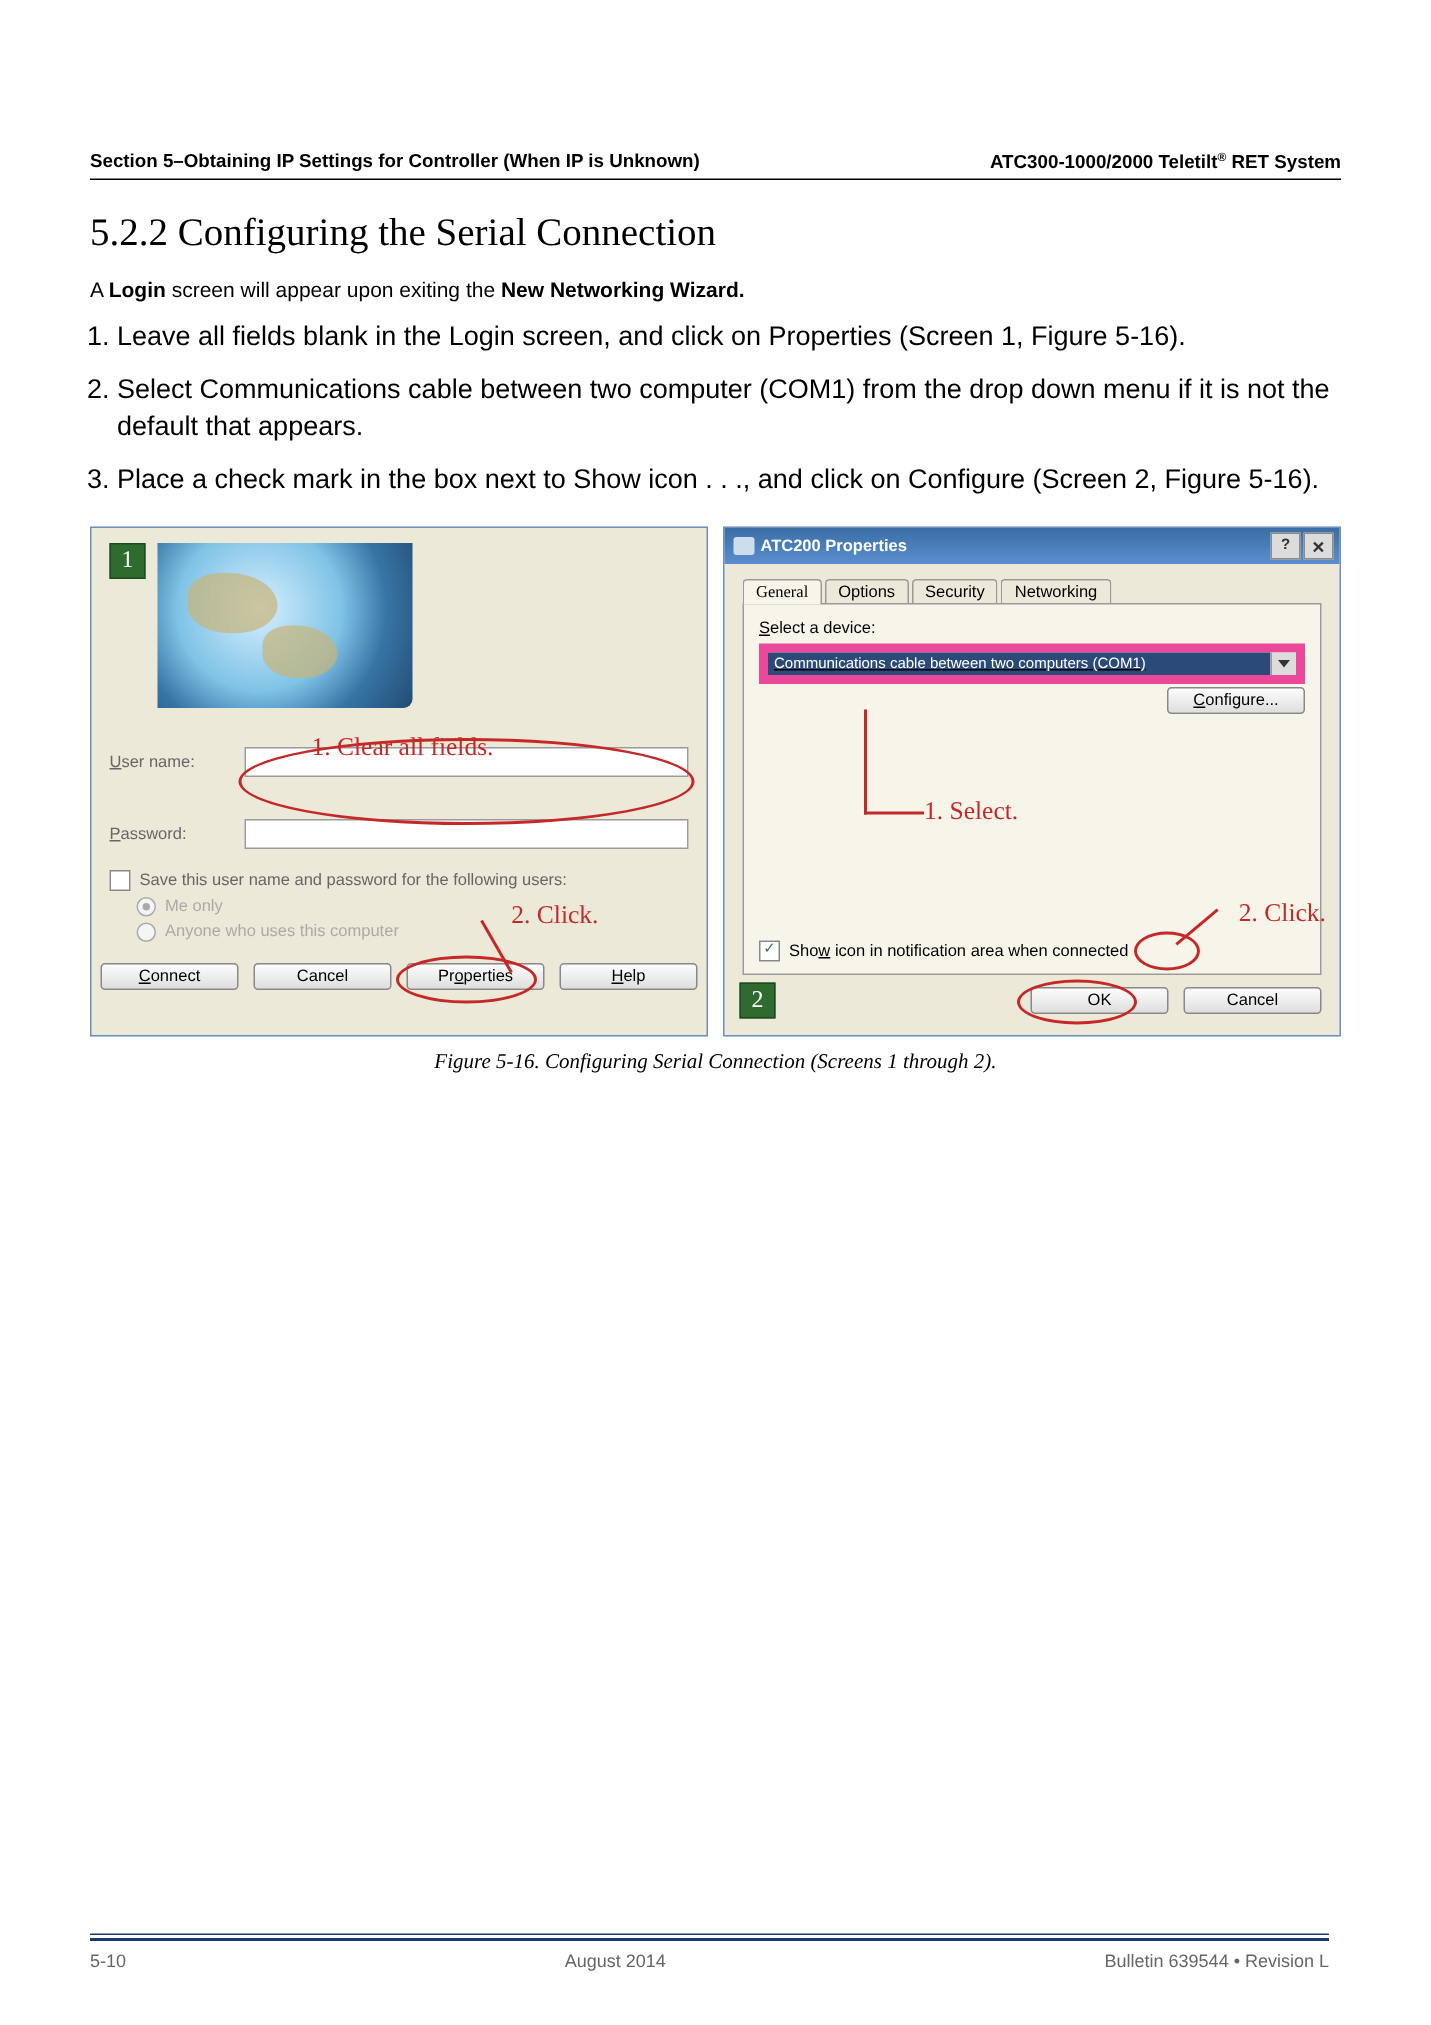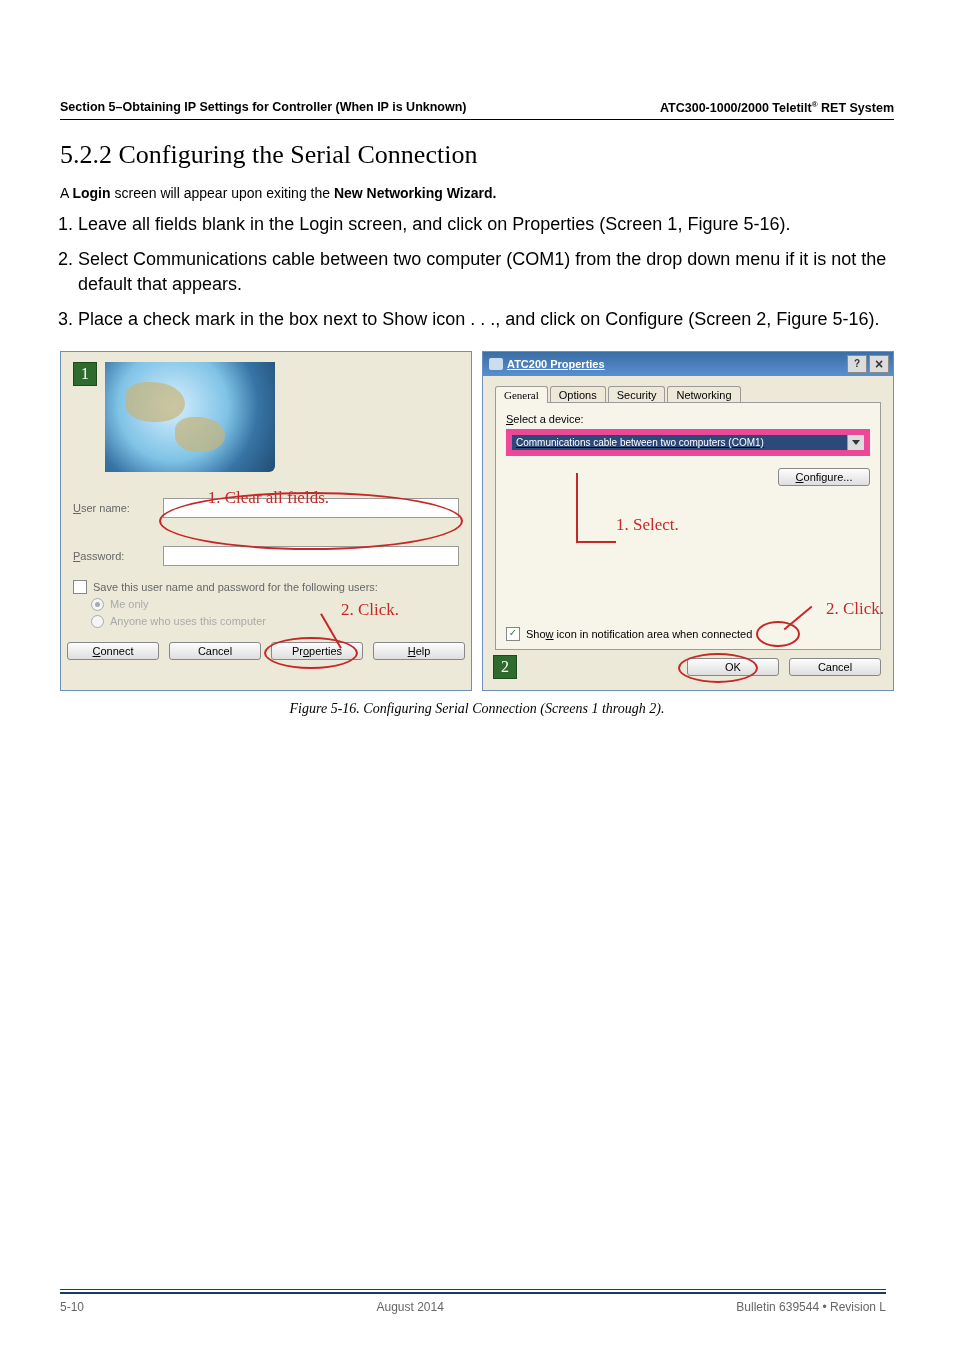--- a/index.html
+++ b/index.html
@@ -69,21 +69,20 @@
     display: flex;
     justify-content: space-between;
     align-items: center;
     font-size: 11px;
     font-weight: bold;
   }
   .titlebar-left {
     display: flex;
     align-items: flex-end;
     gap: 4px;
-    text-decoration: underline;
   }
   .sysbtns {
     display: flex;
     gap: 2px;
   }
   .sysbtn {
     width: 18px;
     height: 16px;
     background: #dcdcdc;
     border: 1px solid #8b8b8b;
@@ -410,25 +409,25 @@
           <div class="tab">Options</div>
           <div class="tab">Security</div>
           <div class="tab">Networking</div>
         </div>
         <div class="tabpanel">
           <div class="fieldlabel"><u>S</u><span>elect a device:</span></div>
           <div class="combo">
             <div class="combo-text">Communications cable between two computers (COM1)</div>
             <div class="combo-arrow"></div>
           </div>
-          <div style="text-align:right;margin-top:12px;position:relative;">
+          <div style="text-align:right;margin-top:2px;position:relative;">
             <div class="winbtn" style="display:inline-block;"><u>C</u><span>onfigure...</span></div>
           </div>
 
-          <span class="ann" style="left:120px;top:112px;">1. Select.</span>
+          <span class="ann" style="left:120px;top:128px;">1. Select.</span>
           <span class="red-line" style="left:80px;top:70px;width:2px;height:70px;"></span>
           <span class="red-line" style="left:80px;top:138px;width:40px;"></span>
 
           <div class="checkbox-row" style="position:absolute;bottom:8px;left:10px;">
             <div class="checkbox checked"></div>
             <span><span>Sho</span><u>w</u><span> icon in notification area when connected</span></span>
             <span class="red-ellipse" style="left:250px;top:-6px;width:40px;height:22px;"></span>
           </div>
 
           <span class="ann" style="right:-4px;bottom:30px;">2. Click.</span>

